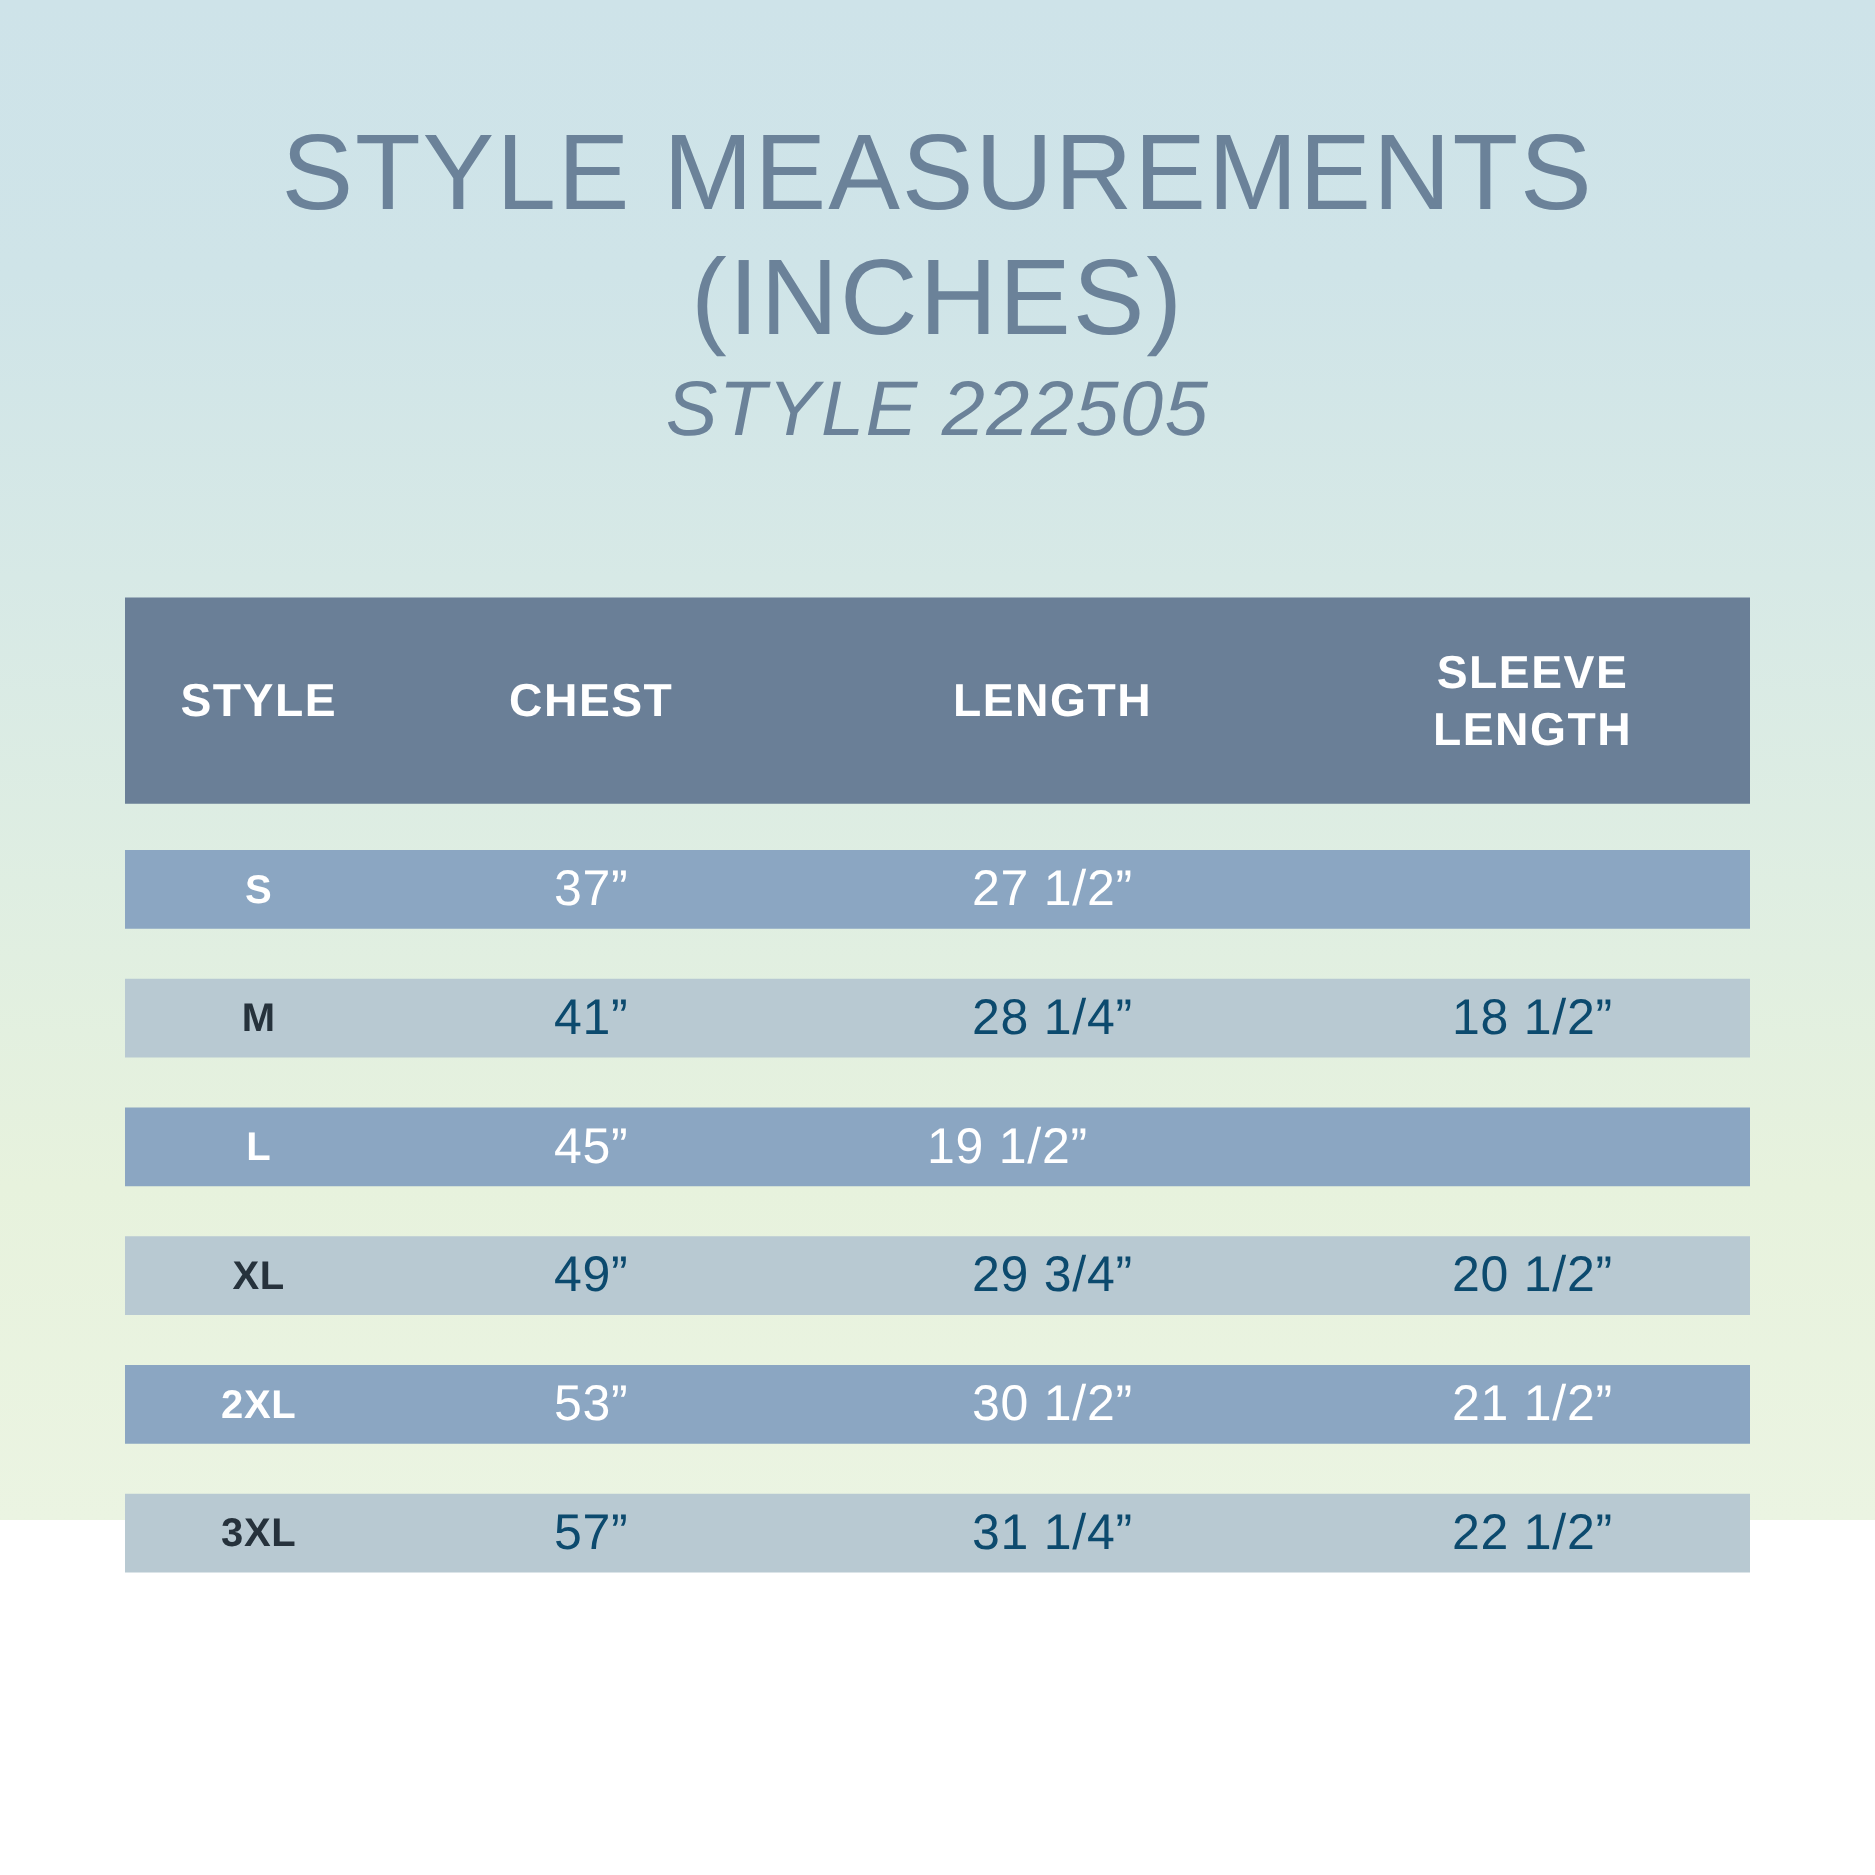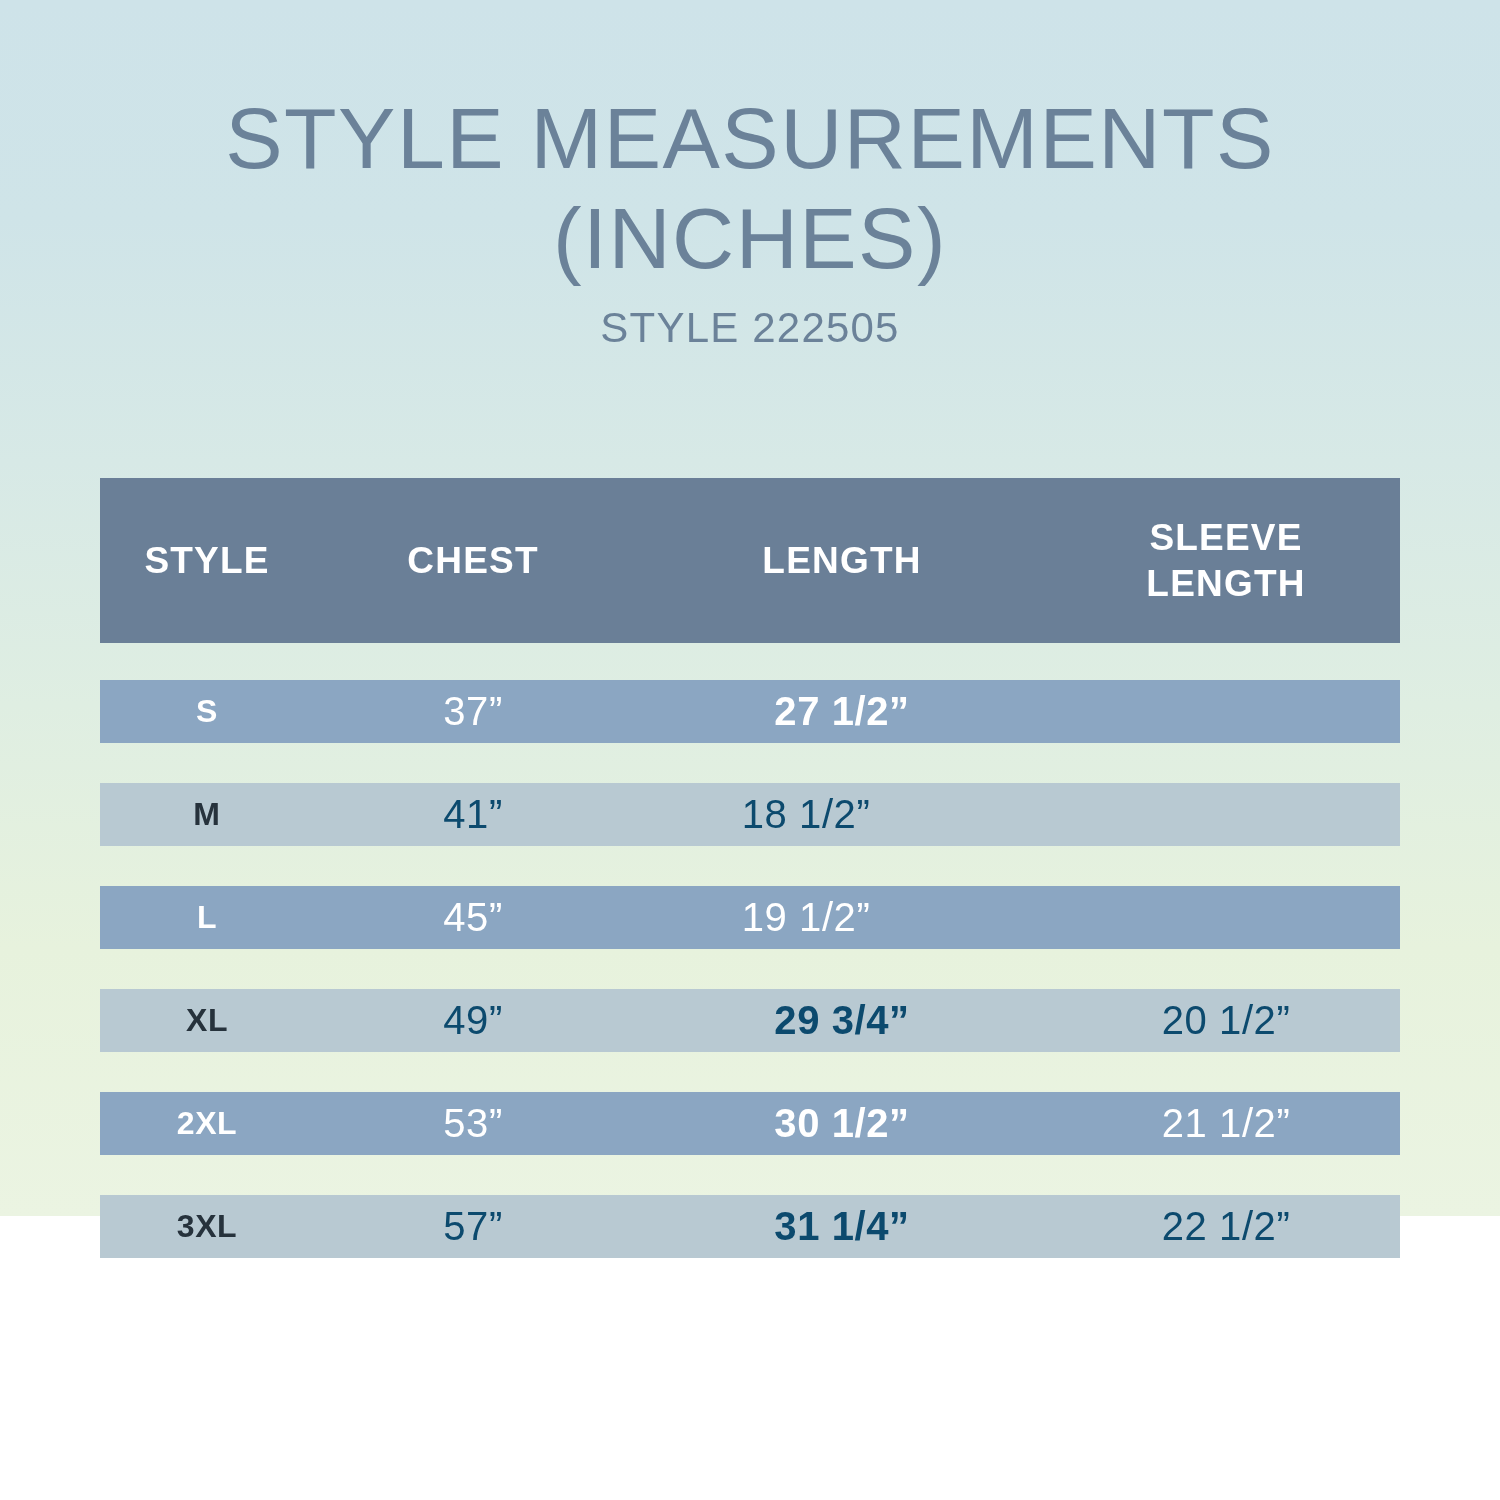--- a/index.html
+++ b/index.html
@@ -40,25 +40,26 @@
     font-size: 86px;
     line-height: 100px;
     font-weight: 400;
     letter-spacing: 1.5px;
     color: #6b8299;
     margin: 0;
     white-space: pre-line;
   }
   #sub-title {
     margin-top: 12px;
-    font-size: 42px;
+    font-size: 62px;
     line-height: 56px;
     font-weight: 400;
     letter-spacing: 1.2px;
     color: #6b8299;
+    font-style: italic;
   }
 
   
   #size-table {
     position: absolute;
     left: 100px;
     top: 478px;
     width: 1300px;
   }
 
@@ -69,21 +70,21 @@
     box-sizing: border-box;
   }
 
   .cell {
     box-sizing: border-box;
     text-align: center;
     padding: 0 4px;
   }
   .col-size    { width: 214px; }
   .col-chest   { width: 318px; }
-  .col-length  { width: 420px; font-weight: bold; }
+  .col-length  { width: 420px; }
   .col-sleeve  { width: 348px; }
 
   
   #header-row {
     height: 165px;
     background: #6a7f97;
     margin-bottom: 37px;
   }
   #header-row .cell {
     color: #ffffff;
@@ -140,20 +141,21 @@
 
     <div class="row body-row dark">
       <div class="cell col-size">S</div>
       <div class="cell col-chest">37”</div>
       <div class="cell col-length">27 1/2”</div>
     </div>
 
     <div class="row body-row light">
       <div class="cell col-size">M</div>
       <div class="cell col-chest">41”</div>
+      <div class="cell col-length">28 1/4”</div>
       <div class="cell col-sleeve">18 1/2”</div>
     </div>
 
     <div class="row body-row dark">
       <div class="cell col-size">L</div>
       <div class="cell col-chest">45”</div>
       <div class="cell col-sleeve">19 1/2”</div>
     </div>
 
     <div class="row body-row light">

